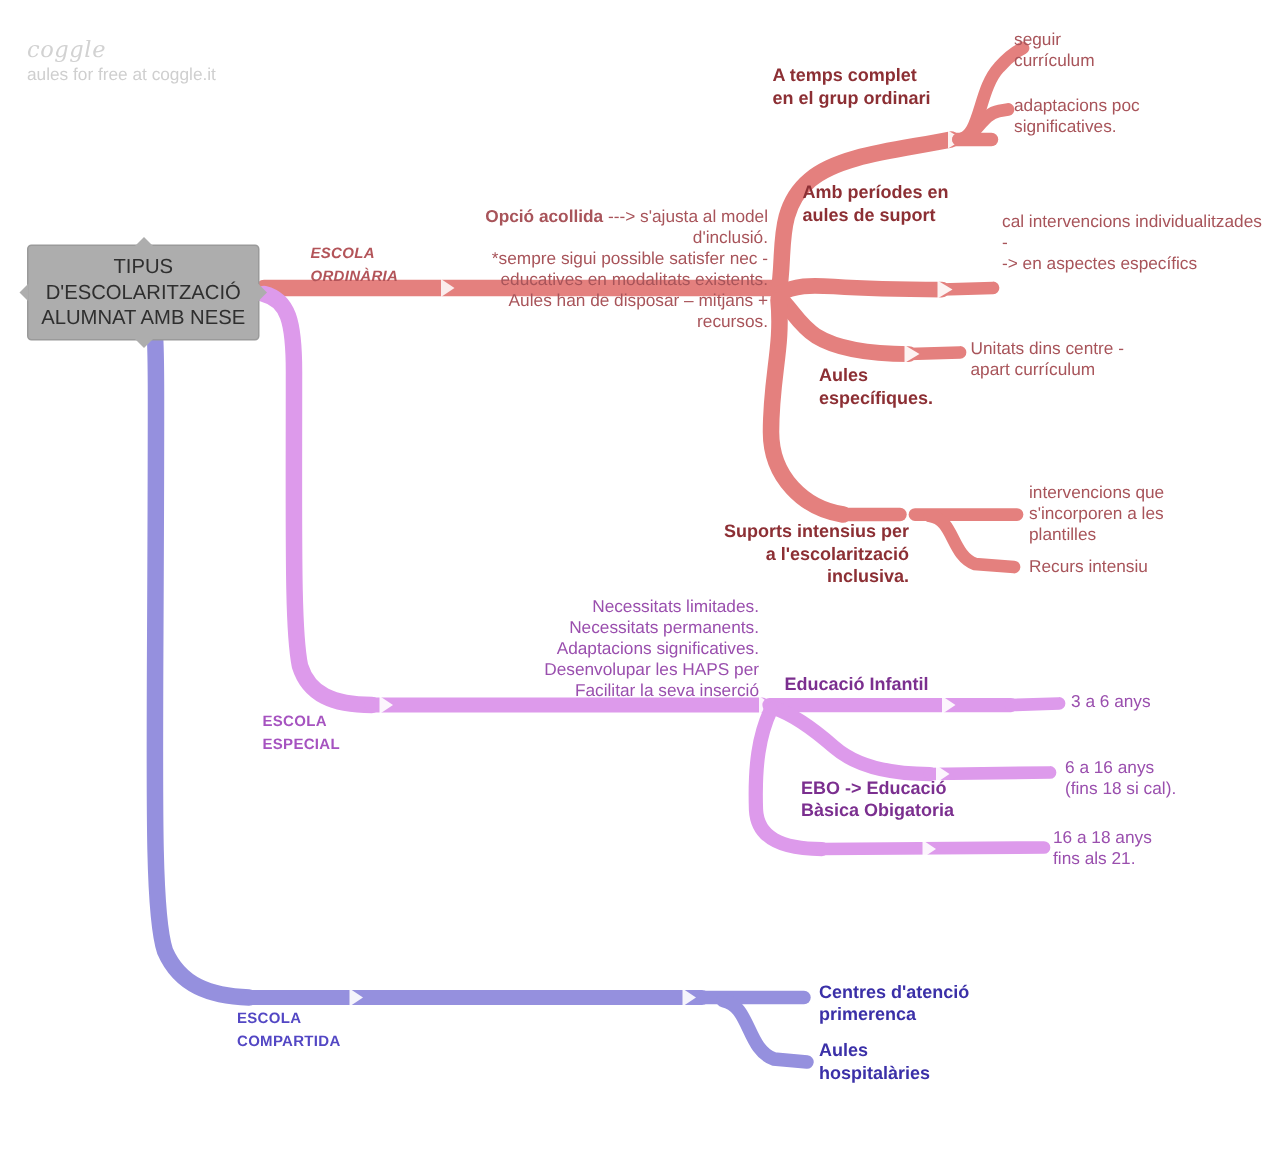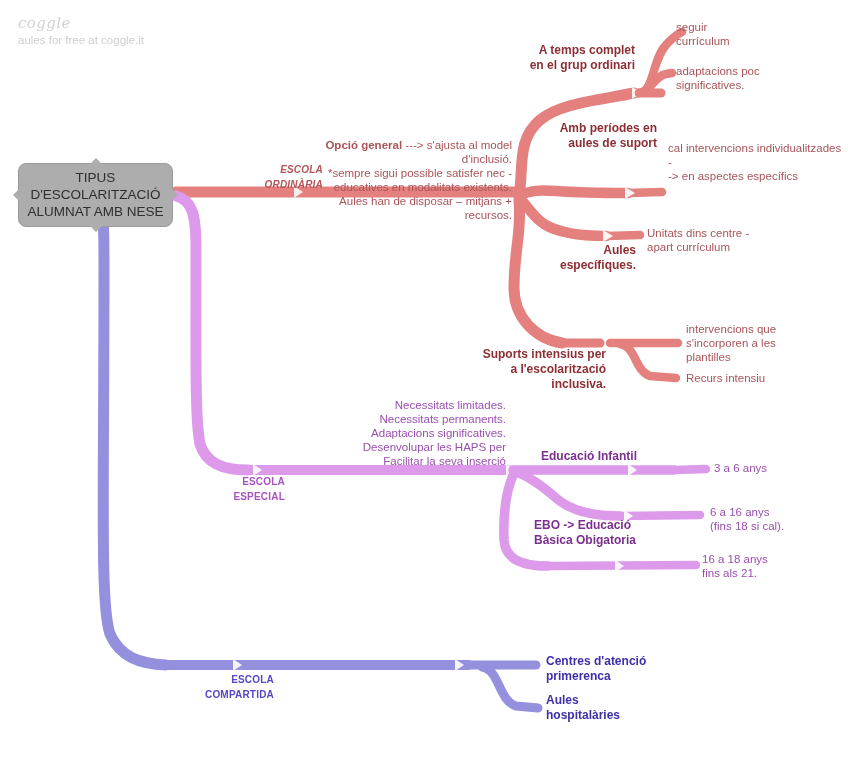--- a/index.html
+++ b/index.html
@@ -5,49 +5,49 @@
   html,body{margin:0;padding:0;background:#ffffff;}
   body{
     width:848px;height:767px;position:relative;overflow:hidden;
     font-family:"Liberation Sans","DejaVu Sans",sans-serif;
     -webkit-font-smoothing:antialiased;
   }
   #canvas{position:absolute;left:0;top:0;width:848px;height:767px;}
   svg#wires{position:absolute;left:0;top:0;width:848px;height:767px;pointer-events:none;}
 
   
-  .brand{position:absolute;left:18px;top:15px;}
+  .brand{position:absolute;left:18px;top:25px;}
   .brand-logo{
     font-family:"DejaVu Serif",serif;font-style:italic;font-size:15px;
     color:#d2d2d2;letter-spacing:.4px;line-height:16px;
   }
   .brand-sub{
     font-size:11.5px;color:#cfcfcf;line-height:15px;margin-top:2px;
   }
 
   
   .root-node{
     position:absolute;left:18px;top:163px;width:155px;
-    background:#adadad;border:1px solid #9a9a9a;border-radius:8px;
+    background:#adadad;border:1px solid #9a9a9a;border-radius:3px;
     color:#2f2f2f;font-size:13.5px;line-height:17px;text-align:center;
     padding:5px 4px 6px 4px;box-sizing:border-box;
   }
   .nub{position:absolute;width:0;height:0;}
   .nub.top{left:50%;margin-left:-6px;top:-6px;
     border-left:6px solid transparent;border-right:6px solid transparent;border-bottom:6px solid #adadad;}
   .nub.bottom{left:50%;margin-left:-6px;bottom:-6px;
     border-left:6px solid transparent;border-right:6px solid transparent;border-top:6px solid #adadad;}
   .nub.left{top:50%;margin-top:-6px;left:-6px;
     border-top:6px solid transparent;border-bottom:6px solid transparent;border-right:6px solid #adadad;}
   .nub.right{top:50%;margin-top:-6px;right:-6px;
     border-top:6px solid transparent;border-bottom:6px solid transparent;border-left:6px solid #adadad;}
 
   
   .lbl{position:absolute;white-space:pre-line;}
-  .lbl.c{text-align:right;}
+  .lbl.c{text-align:left;}
   .lbl.r{text-align:right;}
   .lbl.l{text-align:left;}
 
   .branch-title{font-style:italic;font-weight:700;font-size:10px;line-height:15px;letter-spacing:.2px;}
   .node-strong{font-weight:700;font-size:12px;line-height:15px;}
   .node-plain{font-weight:400;font-size:11.5px;line-height:14px;}
   .node-mixed{font-size:11.5px;line-height:14px;}
   .node-mixed b{font-weight:700;}
 
   .red-dark{color:#8c2f34;}
@@ -135,21 +135,21 @@
     <span class="nub right"></span>
     <div>TIPUS
 D'ESCOLARITZACIÓ
 ALUMNAT AMB NESE</div>
   </div>
 
   <div class="lbl c branch-title esc-ord" style="left:207px;top:162px;width:116px;">ESCOLA
 ORDINÀRIA</div>
 
   <div class="lbl r node-mixed red-soft" style="left:300px;top:124px;width:212px;">
-    <b>Opció general</b><span> ---&gt; s'ajusta al model
+    <b>Opció acollida</b><span> ---&gt; s'ajusta al model
 d'inclusió.
 *sempre sigui possible satisfer nec -
 educatives en modalitats existents.
 Aules han de disposar – mitjans + recursos.</span>
   </div>
 
   <div class="lbl c node-strong red-dark" style="left:515px;top:43px;width:120px;">A temps complet
 en el grup ordinari</div>
   <div class="lbl l node-plain red-soft" style="left:676px;top:20px;width:150px;">seguir
 currículum</div>

